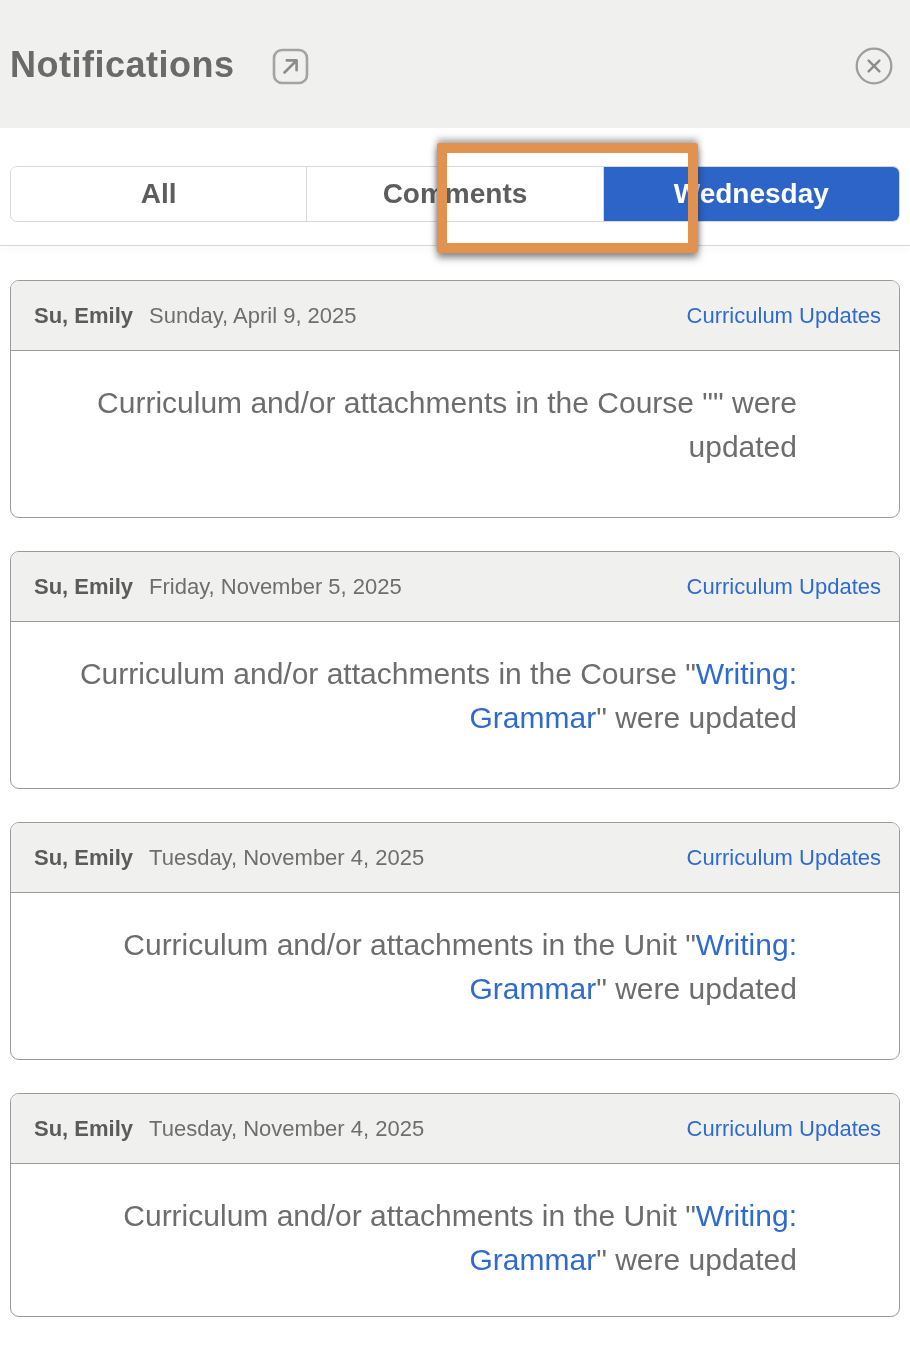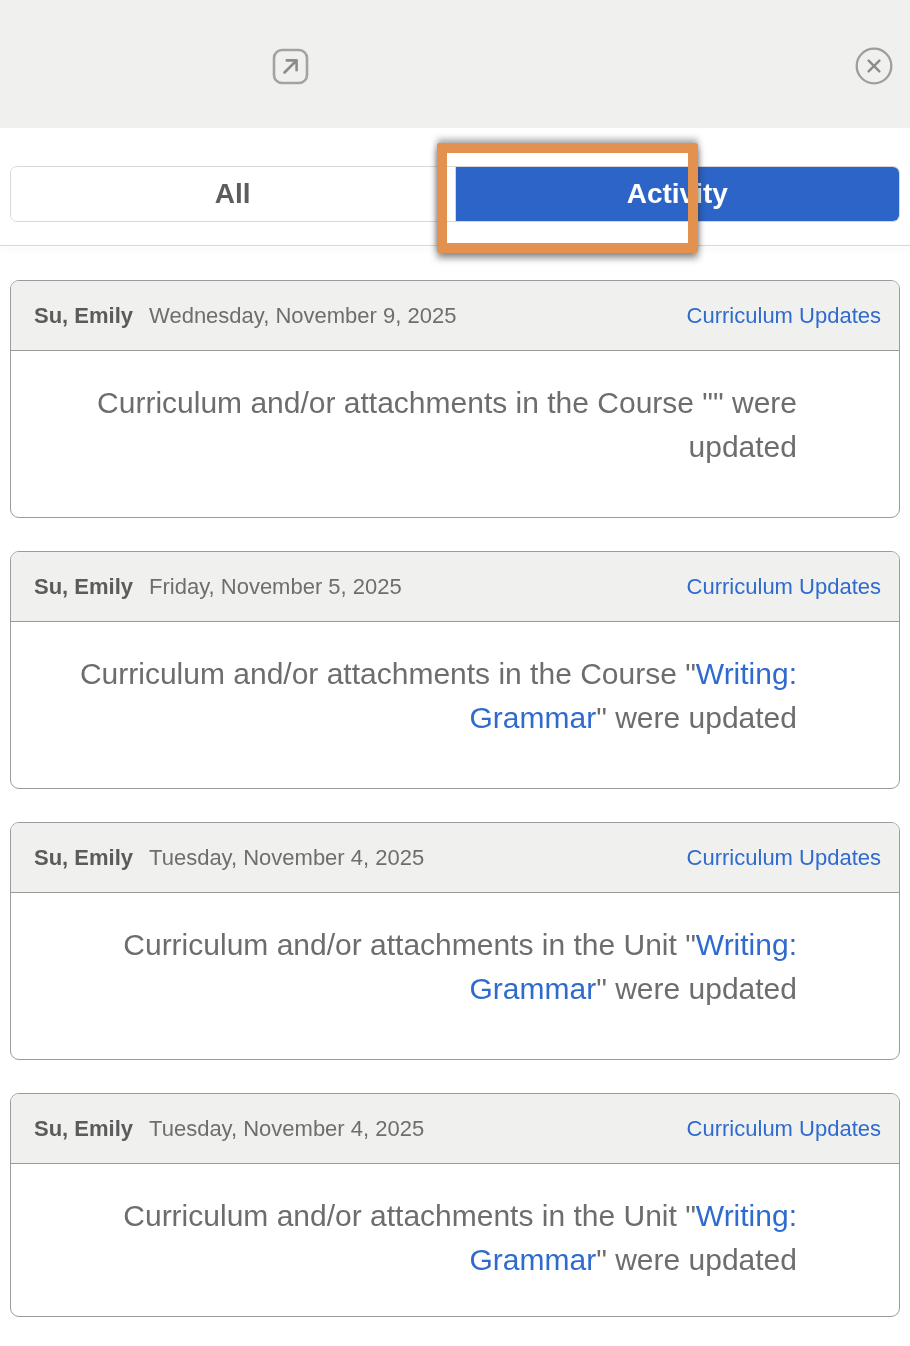--- a/index.html
+++ b/index.html
@@ -79,20 +79,21 @@
     font-size:30px;line-height:44px;color:#6d6d6d;
   }
   .body-link{color:var(--link-blue);text-decoration:none;cursor:pointer;}
 </style>
 </head>
 <body>
 
 <div class="app">
 
   <header class="app-header">
+    <h1 class="page-title">Notifications</h1>
 
     <button class="icon-btn popout-btn">
       <svg width="37" height="37" viewBox="0 0 37 37">
         <rect x="2" y="2" width="33" height="33" rx="8" fill="none" stroke="#a3a3a3" stroke-width="2.6"></rect>
         <path d="M12.5 24.5 L24 13 M14.8 12.4 H24.6 V22.2" fill="none" stroke="#8c8c8c" stroke-width="2.6" stroke-linecap="round" stroke-linejoin="round"></path>
       </svg>
     </button>
 
     <button class="icon-btn close-btn">
       <svg width="38" height="38" viewBox="0 0 38 38">
@@ -101,35 +102,38 @@
       </svg>
     </button>
   </header>
 
   <div class="tab-band">
     <nav class="tabs" id="tabs">
   <div class="tab">
     <span class="tab-label">All</span>
   </div>
 
+  <div class="tab">
+    <span class="tab-label">Comments</span>
+  </div>
 
   <div class="tab selected">
-    <span class="tab-label">Activity</span>
+    <span class="tab-label">Wednesday</span>
   </div>
 
 </nav>
     <div class="annotation-box"></div>
     <div class="band-divider"></div>
   </div>
 
   <main class="content" id="cards">
   <article class="card">
     <div class="card-header">
       <span class="author">Su, Emily</span>
-      <span class="date">Wednesday, November 9, 2025</span>
+      <span class="date">Sunday, April 9, 2025</span>
       <a class="category">Curriculum Updates</a>
     </div>
     <div class="card-body">
       <p><span>Curriculum and/or attachments in the Course "" were updated</span></p>
     </div>
   </article>
 
   <article class="card">
     <div class="card-header">
       <span class="author">Su, Emily</span>

